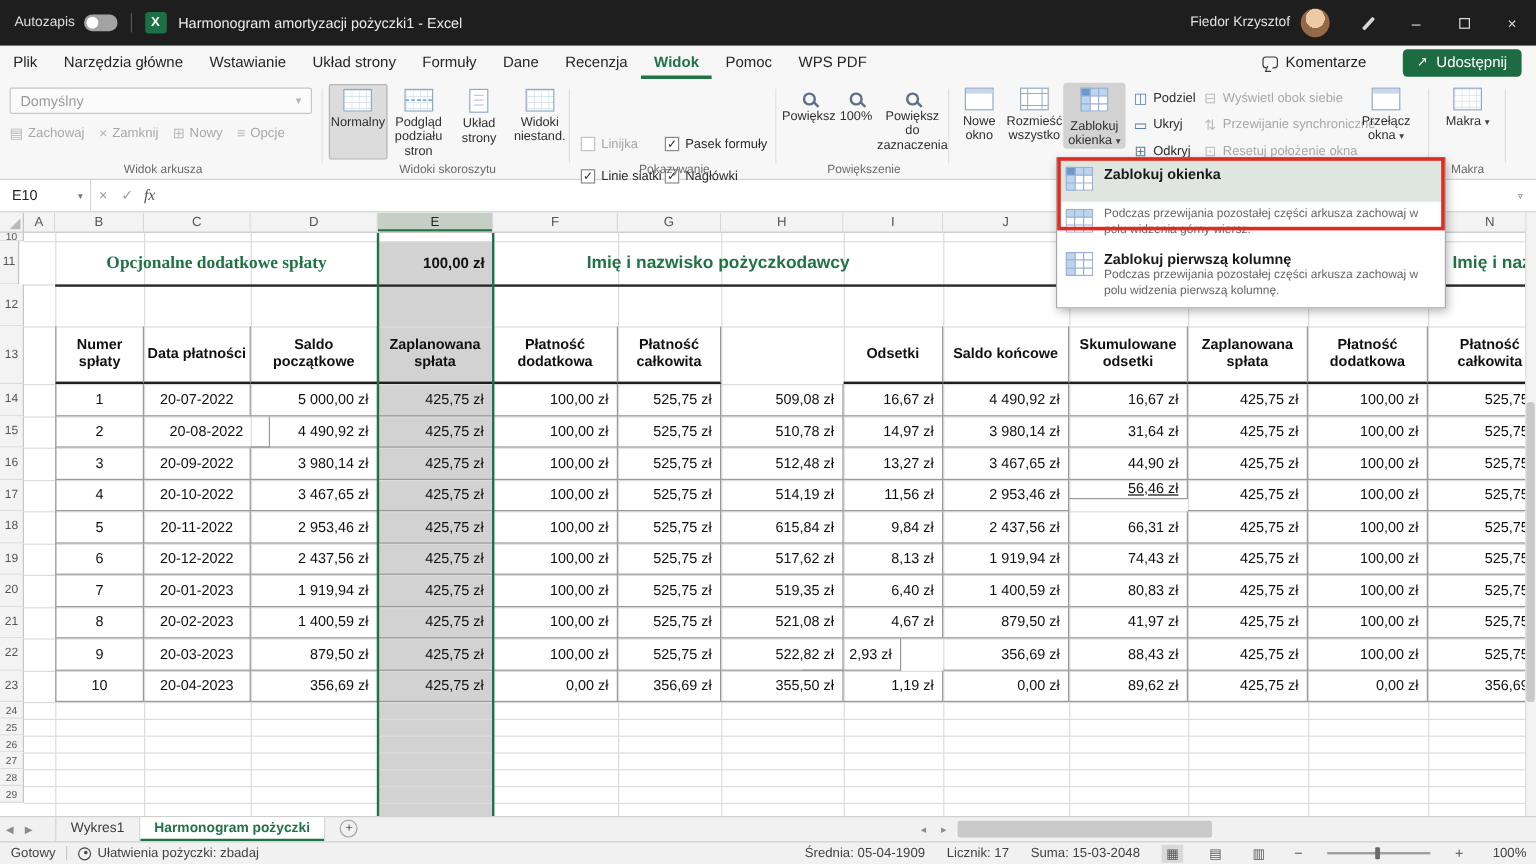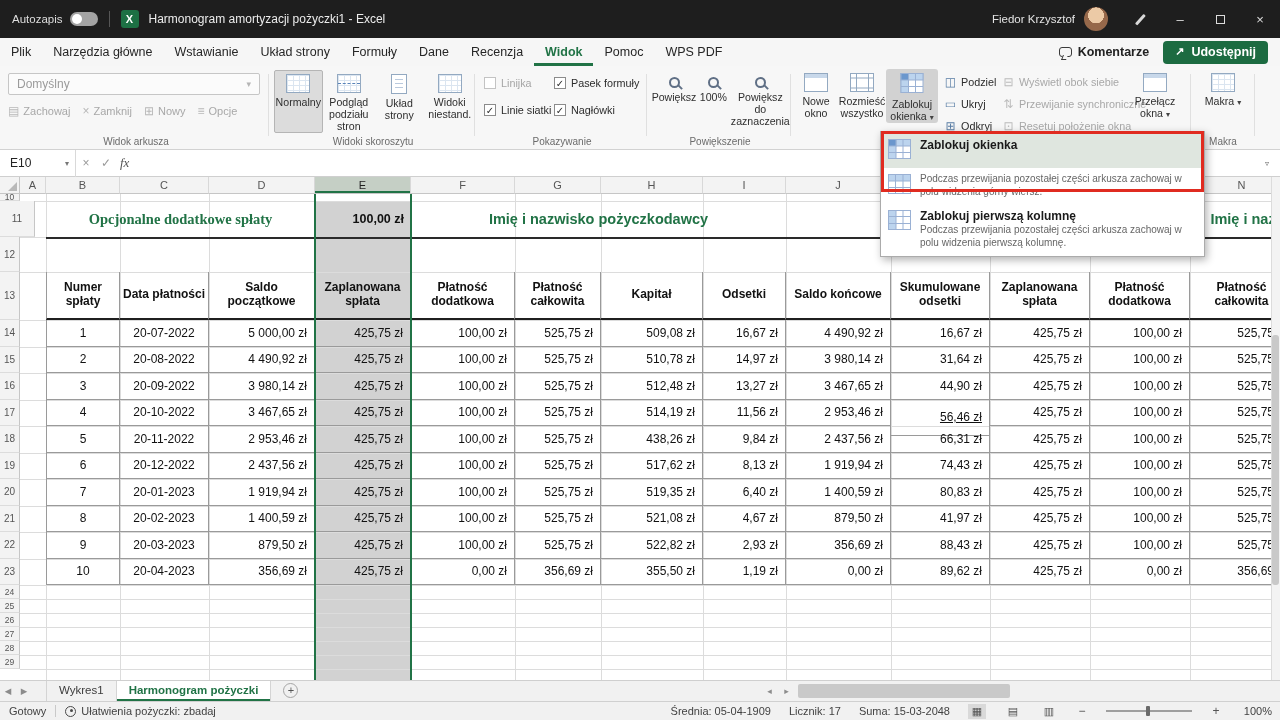--- a/index.html
+++ b/index.html
@@ -21,21 +21,21 @@
   .tb-user { font-size:11.5px; color:#e3e3e3; margin-right:9px; }
   .avatar { width:24px; height:24px; border-radius:50%; background:radial-gradient(circle at 50% 35%, #eccaa6 0 40%, #96684a 41% 100%); margin-right:12px; }
   .wc { width:40px; height:38px; display:flex; align-items:center; justify-content:center; color:#dcdcdc; font-size:13px; }
   .maxbox { width:9px; height:9px; border:1px solid #dcdcdc; display:block; }
   .pen-shape { width:2.5px; height:13px; background:#d8d8d8; transform:rotate(42deg); border-radius:1px; display:block; }
 
   
   .tabsrow { position:absolute; top:38px; left:0; width:1280px; height:28px; background:#f6f6f6; display:flex; align-items:stretch; z-index:19; }
   .rtab { display:flex; align-items:center; padding:0 11px; font-size:12.5px; color:#262626; white-space:nowrap; }
   .rtab.active { color:#217346; font-weight:600; box-shadow:inset 0 -3px 0 #217346; }
-  .tr-right { margin-left:auto; display:flex; align-items:center; gap:14px; padding-right:12px;font-weight:bold; }
+  .tr-right { margin-left:auto; display:flex; align-items:center; gap:30px; padding-right:12px; }
   .comments { display:flex; align-items:center; gap:6px; font-size:12.5px; color:#222; }
   .cmt-icon { width:13px; height:10px; border:1.4px solid #3a3a3a; border-radius:3px; position:relative; display:inline-block; }
   .cmt-icon::after { content:""; position:absolute; left:2px; bottom:-4px; width:4px; height:4px; background:#f6f6f6; border-left:1.4px solid #3a3a3a; border-bottom:1.4px solid #3a3a3a; transform:skewX(-20deg); }
   .share { background:#1c6b41; color:#fff; border-radius:4px; padding:4px 12px 5px; display:flex; align-items:center; gap:7px; font-size:12.5px; }
   .share-arrow { font-size:11px; color:#fff; }
 
   
   .ribbon { position:absolute; top:66px; left:0; width:1280px; height:84px; background:#f7f7f7; border-bottom:1px solid #d2d2d2; z-index:18; }
   .rdiv { position:absolute; top:8px; height:62px; width:1px; background:#e0e0e0; }
   .rg { position:absolute; top:0; height:84px; }
@@ -54,21 +54,21 @@
   .chev8 { font-size:8px; color:#444; }
   .wicon { width:24px; height:19px; border:1px solid #93a9c1; background:#fff; position:relative; display:block; }
   .wicon.grid { background-image:linear-gradient(#dbe5f0 1px, transparent 1px), linear-gradient(90deg,#dbe5f0 1px, transparent 1px); background-size:6px 5px; }
   .wicon.topbar::before { content:""; position:absolute; left:0; top:0; right:0; height:4px; background:#c8d8ea; }
   .wicon.page { width:16px; height:20px; }
   .wicon.page::before { content:""; position:absolute; left:3px; top:4px; right:3px; height:1px; background:#b9c9dd; box-shadow:0 4px 0 #b9c9dd, 0 8px 0 #b9c9dd; }
   .wicon.dash::after { content:""; position:absolute; left:0; top:8px; right:0; border-top:1.5px dashed #5b84b8; }
   .wicon.arrange { background-image:linear-gradient(#93a9c1 1px, transparent 1px), linear-gradient(90deg,#93a9c1 1px, transparent 1px); background-position:center; background-size:12px 10px; }
   .magd { width:11px; height:11px; border:2px solid #5f6f85; border-radius:50%; position:relative; display:block; margin-top:3px; }
   .magd::after { content:""; position:absolute; width:6px; height:2px; background:#5f6f85; right:-5px; bottom:-2px; transform:rotate(45deg); }
-  .cbrow { position:absolute; display:flex; align-items:center; gap:5px; font-size:10.8px; color:#2c2c2c; white-space:nowrap; }
+  .cbrow { position:absolute; display:flex; align-items:center; gap:5px; font-size:10.8px; color:#2c2c2c; white-space:nowrap;margin-top:37px; }
   .cb { width:12px; height:12px; border:1px solid #8b8b8b; background:#fff; font-size:10px; line-height:11px; text-align:center; color:#2b2b2b; display:inline-block; }
   .cbrow.dis { color:#a6a6a6; }
   .cbrow.dis .cb { border-color:#c3c3c3; }
   .srow { display:flex; align-items:center; gap:4px; font-size:10.8px; color:#2c2c2c; white-space:nowrap; position:absolute; }
   .sico2 { color:#5b7fa6; font-size:12px; width:13px; text-align:center; }
   .srow.dis { color:#a8a8a8; }
   .srow.dis .sico2 { color:#bcbcbc; }
 
   
   .fbar { position:absolute; top:150px; left:0; width:1280px; height:27px; background:#fff; border-bottom:1px solid #cfcfcf; display:flex; align-items:center; z-index:17; }
@@ -389,42 +389,41 @@
     <div class="tcell num" style="left: 315px; top: 24px; width: 96px; height: 36px; border: none; font-weight: 600; font-size: 12.5px;">100,00 zł</div>
     <div class="sect" style="left: 411px; top: 24px; width: 375px; height: 36px;">Imię i nazwisko pożyczkodawcy</div>
     <div class="sect" style="left: 1190px; top: 24px; width: 260px; height: 36px;">Imię i nazwisko pożyczkodawcy</div>
     <div class="hline2" style="left: 46px; top: 60px; width: 1248px;"></div>
     <div class="tcell hdr bl" style="left: 46px; top: 95px; width: 74px; height: 48px;">Numer spłaty</div>
     <div class="tcell hdr" style="left: 120px; top: 95px; width: 89px; height: 48px;">Data płatności</div>
     <div class="tcell hdr" style="left: 209px; top: 95px; width: 106px; height: 48px;">Saldo początkowe</div>
     <div class="tcell hdr" style="left: 315px; top: 95px; width: 96px; height: 48px;">Zaplanowana spłata</div>
     <div class="tcell hdr" style="left: 411px; top: 95px; width: 104px; height: 48px;">Płatność dodatkowa</div>
     <div class="tcell hdr" style="left: 515px; top: 95px; width: 86px; height: 48px;">Płatność całkowita</div>
-    <div class="tcell hdr" style="left: 601px; top: 95px; width: 102px; height: 48px;">Kapitał</div>
     <div class="tcell hdr" style="left: 703px; top: 95px; width: 83px; height: 48px;">Odsetki</div>
     <div class="tcell hdr" style="left: 786px; top: 95px; width: 105px; height: 48px;">Saldo końcowe</div>
     <div class="tcell hdr" style="left: 891px; top: 95px; width: 99px; height: 48px;">Skumulowane odsetki</div>
     <div class="tcell hdr" style="left: 990px; top: 95px; width: 100px; height: 48px;">Zaplanowana spłata</div>
     <div class="tcell hdr" style="left: 1090px; top: 95px; width: 100px; height: 48px;">Płatność dodatkowa</div>
     <div class="tcell hdr" style="left: 1190px; top: 95px; width: 104px; height: 48px;">Płatność całkowita</div>
     <div class="tcell ctr bl" style="left: 46px; top: 143px; width: 74px; height: 26.5px;">1</div>
     <div class="tcell ctr" style="left: 120px; top: 143px; width: 89px; height: 26.5px;">20-07-2022</div>
     <div class="tcell num" style="left: 209px; top: 143px; width: 106px; height: 26.5px;">5 000,00 zł</div>
     <div class="tcell num" style="left: 315px; top: 143px; width: 96px; height: 26.5px;">425,75 zł</div>
     <div class="tcell num" style="left: 411px; top: 143px; width: 104px; height: 26.5px;">100,00 zł</div>
     <div class="tcell num" style="left: 515px; top: 143px; width: 86px; height: 26.5px;">525,75 zł</div>
     <div class="tcell num" style="left: 601px; top: 143px; width: 102px; height: 26.5px;">509,08 zł</div>
     <div class="tcell num" style="left: 703px; top: 143px; width: 83px; height: 26.5px;">16,67 zł</div>
     <div class="tcell num" style="left: 786px; top: 143px; width: 105px; height: 26.5px;">4 490,92 zł</div>
     <div class="tcell num" style="left: 891px; top: 143px; width: 99px; height: 26.5px;">16,67 zł</div>
     <div class="tcell num" style="left: 990px; top: 143px; width: 100px; height: 26.5px;">425,75 zł</div>
     <div class="tcell num" style="left: 1090px; top: 143px; width: 100px; height: 26.5px;">100,00 zł</div>
     <div class="tcell num" style="left: 1190px; top: 143px; width: 104px; height: 26.5px;">525,75 zł</div>
     <div class="tcell ctr bl" style="left: 46px; top: 169.5px; width: 74px; height: 26.5px;">2</div>
-    <div class="tcell ctr" style="left: 120px; top: 169.5px; width: 89px; height: 26.5px;">20-08-2022</div>
+    <div class="tcell ctr" style="left: 120px; top: 169.5px; width: 105px; height: 26.5px;">20-08-2022</div>
     <div class="tcell num" style="left: 209px; top: 169.5px; width: 106px; height: 26.5px;">4 490,92 zł</div>
     <div class="tcell num" style="left: 315px; top: 169.5px; width: 96px; height: 26.5px;">425,75 zł</div>
     <div class="tcell num" style="left: 411px; top: 169.5px; width: 104px; height: 26.5px;">100,00 zł</div>
     <div class="tcell num" style="left: 515px; top: 169.5px; width: 86px; height: 26.5px;">525,75 zł</div>
     <div class="tcell num" style="left: 601px; top: 169.5px; width: 102px; height: 26.5px;">510,78 zł</div>
     <div class="tcell num" style="left: 703px; top: 169.5px; width: 83px; height: 26.5px;">14,97 zł</div>
     <div class="tcell num" style="left: 786px; top: 169.5px; width: 105px; height: 26.5px;">3 980,14 zł</div>
     <div class="tcell num" style="left: 891px; top: 169.5px; width: 99px; height: 26.5px;">31,64 zł</div>
     <div class="tcell num" style="left: 990px; top: 169.5px; width: 100px; height: 26.5px;">425,75 zł</div>
     <div class="tcell num" style="left: 1090px; top: 169.5px; width: 100px; height: 26.5px;">100,00 zł</div>
@@ -444,31 +443,31 @@
     <div class="tcell num" style="left: 1190px; top: 196px; width: 104px; height: 26.5px;">525,75 zł</div>
     <div class="tcell ctr bl" style="left: 46px; top: 222.5px; width: 74px; height: 26.5px;">4</div>
     <div class="tcell ctr" style="left: 120px; top: 222.5px; width: 89px; height: 26.5px;">20-10-2022</div>
     <div class="tcell num" style="left: 209px; top: 222.5px; width: 106px; height: 26.5px;">3 467,65 zł</div>
     <div class="tcell num" style="left: 315px; top: 222.5px; width: 96px; height: 26.5px;">425,75 zł</div>
     <div class="tcell num" style="left: 411px; top: 222.5px; width: 104px; height: 26.5px;">100,00 zł</div>
     <div class="tcell num" style="left: 515px; top: 222.5px; width: 86px; height: 26.5px;">525,75 zł</div>
     <div class="tcell num" style="left: 601px; top: 222.5px; width: 102px; height: 26.5px;">514,19 zł</div>
     <div class="tcell num" style="left: 703px; top: 222.5px; width: 83px; height: 26.5px;">11,56 zł</div>
     <div class="tcell num" style="left: 786px; top: 222.5px; width: 105px; height: 26.5px;">2 953,46 zł</div>
-    <div class="tcell num" style="left: 891px; top: 222.5px; width: 99px; height: 36px; text-decoration: underline;">56,46 zł</div>
+    <div class="tcell num" style="left: 891px; top: 222.5px; width: 99px; height: 16px; text-decoration: underline;">56,46 zł</div>
     <div class="tcell num" style="left: 990px; top: 222.5px; width: 100px; height: 26.5px;">425,75 zł</div>
     <div class="tcell num" style="left: 1090px; top: 222.5px; width: 100px; height: 26.5px;">100,00 zł</div>
     <div class="tcell num" style="left: 1190px; top: 222.5px; width: 104px; height: 26.5px;">525,75 zł</div>
     <div class="tcell ctr bl" style="left: 46px; top: 249px; width: 74px; height: 26.5px;">5</div>
     <div class="tcell ctr" style="left: 120px; top: 249px; width: 89px; height: 26.5px;">20-11-2022</div>
     <div class="tcell num" style="left: 209px; top: 249px; width: 106px; height: 26.5px;">2 953,46 zł</div>
     <div class="tcell num" style="left: 315px; top: 249px; width: 96px; height: 26.5px;">425,75 zł</div>
     <div class="tcell num" style="left: 411px; top: 249px; width: 104px; height: 26.5px;">100,00 zł</div>
     <div class="tcell num" style="left: 515px; top: 249px; width: 86px; height: 26.5px;">525,75 zł</div>
-    <div class="tcell num" style="left: 601px; top: 249px; width: 102px; height: 26.5px;">438,26 zł</div>
+    <div class="tcell num" style="left: 601px; top: 249px; width: 102px; height: 26.5px;">615,84 zł</div>
     <div class="tcell num" style="left: 703px; top: 249px; width: 83px; height: 26.5px;">9,84 zł</div>
     <div class="tcell num" style="left: 786px; top: 249px; width: 105px; height: 26.5px;">2 437,56 zł</div>
     <div class="tcell num" style="left: 891px; top: 249px; width: 99px; height: 26.5px;">66,31 zł</div>
     <div class="tcell num" style="left: 990px; top: 249px; width: 100px; height: 26.5px;">425,75 zł</div>
     <div class="tcell num" style="left: 1090px; top: 249px; width: 100px; height: 26.5px;">100,00 zł</div>
     <div class="tcell num" style="left: 1190px; top: 249px; width: 104px; height: 26.5px;">525,75 zł</div>
     <div class="tcell ctr bl" style="left: 46px; top: 275.5px; width: 74px; height: 26.5px;">6</div>
     <div class="tcell ctr" style="left: 120px; top: 275.5px; width: 89px; height: 26.5px;">20-12-2022</div>
     <div class="tcell num" style="left: 209px; top: 275.5px; width: 106px; height: 26.5px;">2 437,56 zł</div>
     <div class="tcell num" style="left: 315px; top: 275.5px; width: 96px; height: 26.5px;">425,75 zł</div>
@@ -507,21 +506,21 @@
     <div class="tcell num" style="left: 990px; top: 328.5px; width: 100px; height: 26.5px;">425,75 zł</div>
     <div class="tcell num" style="left: 1090px; top: 328.5px; width: 100px; height: 26.5px;">100,00 zł</div>
     <div class="tcell num" style="left: 1190px; top: 328.5px; width: 104px; height: 26.5px;">525,75 zł</div>
     <div class="tcell ctr bl" style="left: 46px; top: 355px; width: 74px; height: 26.5px;">9</div>
     <div class="tcell ctr" style="left: 120px; top: 355px; width: 89px; height: 26.5px;">20-03-2023</div>
     <div class="tcell num" style="left: 209px; top: 355px; width: 106px; height: 26.5px;">879,50 zł</div>
     <div class="tcell num" style="left: 315px; top: 355px; width: 96px; height: 26.5px;">425,75 zł</div>
     <div class="tcell num" style="left: 411px; top: 355px; width: 104px; height: 26.5px;">100,00 zł</div>
     <div class="tcell num" style="left: 515px; top: 355px; width: 86px; height: 26.5px;">525,75 zł</div>
     <div class="tcell num" style="left: 601px; top: 355px; width: 102px; height: 26.5px;">522,82 zł</div>
-    <div class="tcell num" style="left: 703px; top: 355px; width: 83px; height: 26.5px;">2,93 zł</div>
+    <div class="tcell num" style="left: 668px; top: 355px; width: 83px; height: 26.5px;">2,93 zł</div>
     <div class="tcell num" style="left: 786px; top: 355px; width: 105px; height: 26.5px;">356,69 zł</div>
     <div class="tcell num" style="left: 891px; top: 355px; width: 99px; height: 26.5px;">88,43 zł</div>
     <div class="tcell num" style="left: 990px; top: 355px; width: 100px; height: 26.5px;">425,75 zł</div>
     <div class="tcell num" style="left: 1090px; top: 355px; width: 100px; height: 26.5px;">100,00 zł</div>
     <div class="tcell num" style="left: 1190px; top: 355px; width: 104px; height: 26.5px;">525,75 zł</div>
     <div class="tcell ctr bl" style="left: 46px; top: 381.5px; width: 74px; height: 26.5px;">10</div>
     <div class="tcell ctr" style="left: 120px; top: 381.5px; width: 89px; height: 26.5px;">20-04-2023</div>
     <div class="tcell num" style="left: 209px; top: 381.5px; width: 106px; height: 26.5px;">356,69 zł</div>
     <div class="tcell num" style="left: 315px; top: 381.5px; width: 96px; height: 26.5px;">425,75 zł</div>
     <div class="tcell num" style="left: 411px; top: 381.5px; width: 104px; height: 26.5px;">0,00 zł</div>
@@ -544,21 +543,21 @@
     <div class="colhdr" style="left: 411px; top: 0px; width: 104px; height: 17px;">F</div>
     <div class="colhdr" style="left: 515px; top: 0px; width: 86px; height: 17px;">G</div>
     <div class="colhdr" style="left: 601px; top: 0px; width: 102px; height: 17px;">H</div>
     <div class="colhdr" style="left: 703px; top: 0px; width: 83px; height: 17px;">I</div>
     <div class="colhdr" style="left: 786px; top: 0px; width: 105px; height: 17px;">J</div>
     <div class="colhdr" style="left: 891px; top: 0px; width: 99px; height: 17px;">K</div>
     <div class="colhdr" style="left: 990px; top: 0px; width: 100px; height: 17px;">L</div>
     <div class="colhdr" style="left: 1090px; top: 0px; width: 100px; height: 17px;">M</div>
     <div class="colhdr" style="left: 1190px; top: 0px; width: 104px; height: 17px;">N</div>
     <div class="rowhdr" style="left: 0px; top: 17px; width: 20px; height: 7px; font-size: 8.5px;">10</div>
-    <div class="rowhdr" style="left: 0px; top: 24px; width: 35px; height: 36px; font-size: 10px;">11</div>
+    <div class="rowhdr" style="left: 0px; top: 24px; width: 16px; height: 36px; font-size: 10px;">11</div>
     <div class="rowhdr" style="left: 0px; top: 60px; width: 20px; height: 35px; font-size: 10px;">12</div>
     <div class="rowhdr" style="left: 0px; top: 95px; width: 20px; height: 48px; font-size: 10px;">13</div>
     <div class="rowhdr" style="left: 0px; top: 143px; width: 20px; height: 26.5px; font-size: 10px;">14</div>
     <div class="rowhdr" style="left: 0px; top: 169.5px; width: 20px; height: 26.5px; font-size: 10px;">15</div>
     <div class="rowhdr" style="left: 0px; top: 196px; width: 20px; height: 26.5px; font-size: 10px;">16</div>
     <div class="rowhdr" style="left: 0px; top: 222.5px; width: 20px; height: 26.5px; font-size: 10px;">17</div>
     <div class="rowhdr" style="left: 0px; top: 249px; width: 20px; height: 26.5px; font-size: 10px;">18</div>
     <div class="rowhdr" style="left: 0px; top: 275.5px; width: 20px; height: 26.5px; font-size: 10px;">19</div>
     <div class="rowhdr" style="left: 0px; top: 302px; width: 20px; height: 26.5px; font-size: 10px;">20</div>
     <div class="rowhdr" style="left: 0px; top: 328.5px; width: 20px; height: 26.5px; font-size: 10px;">21</div>

